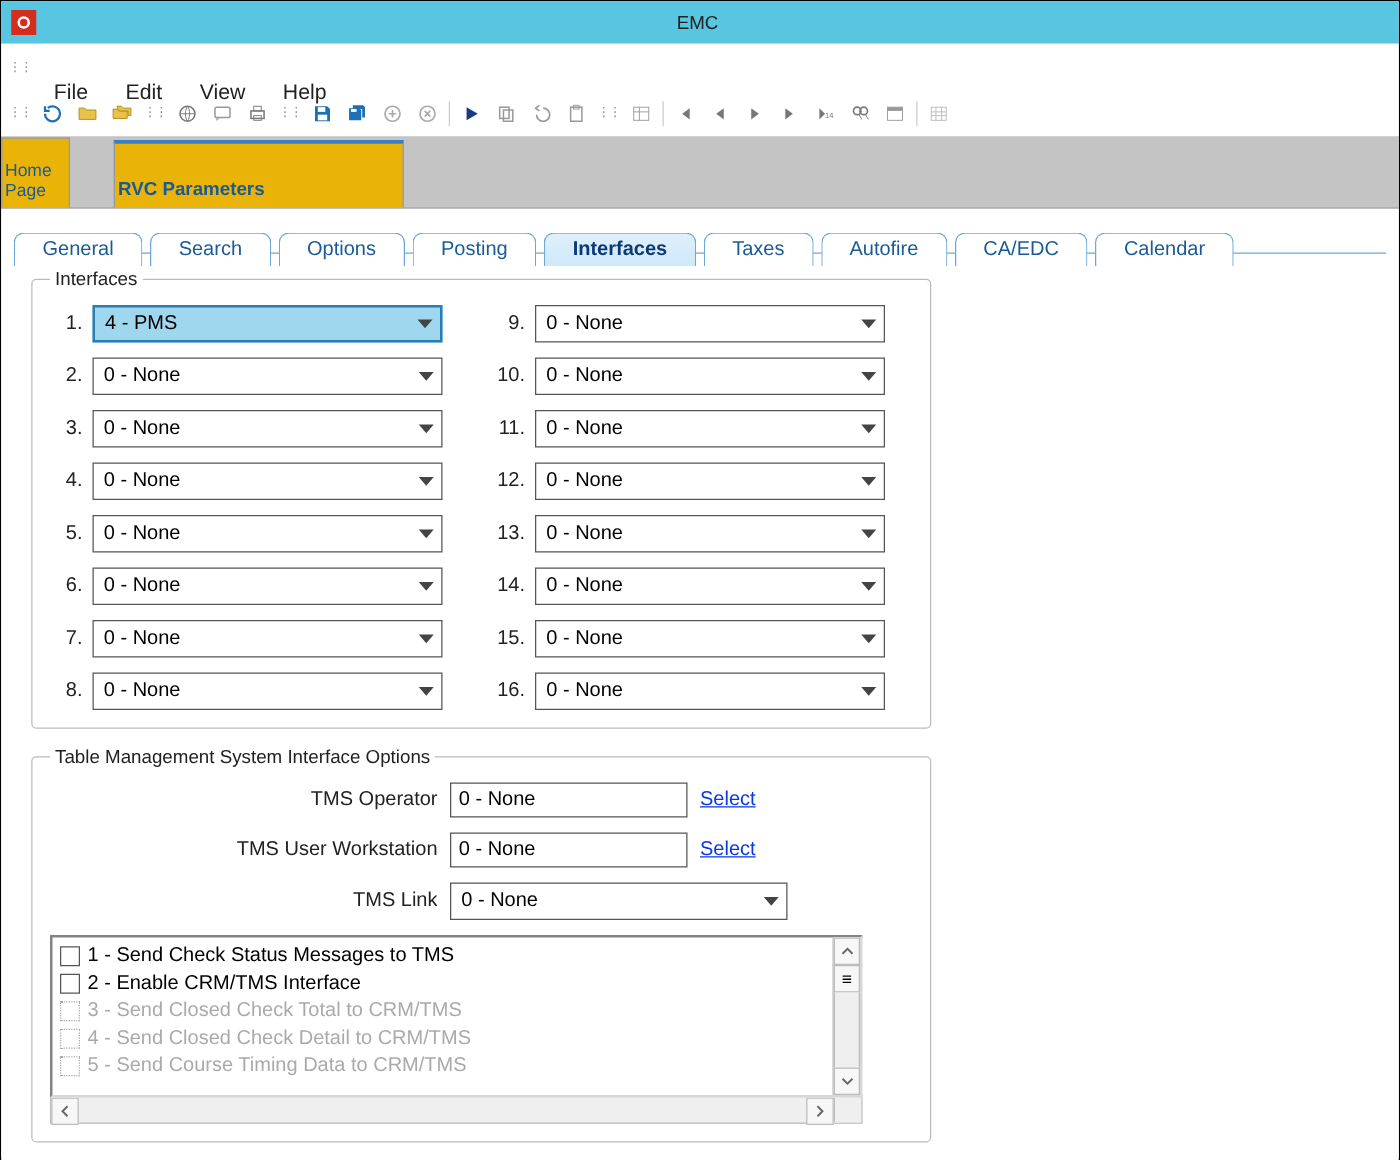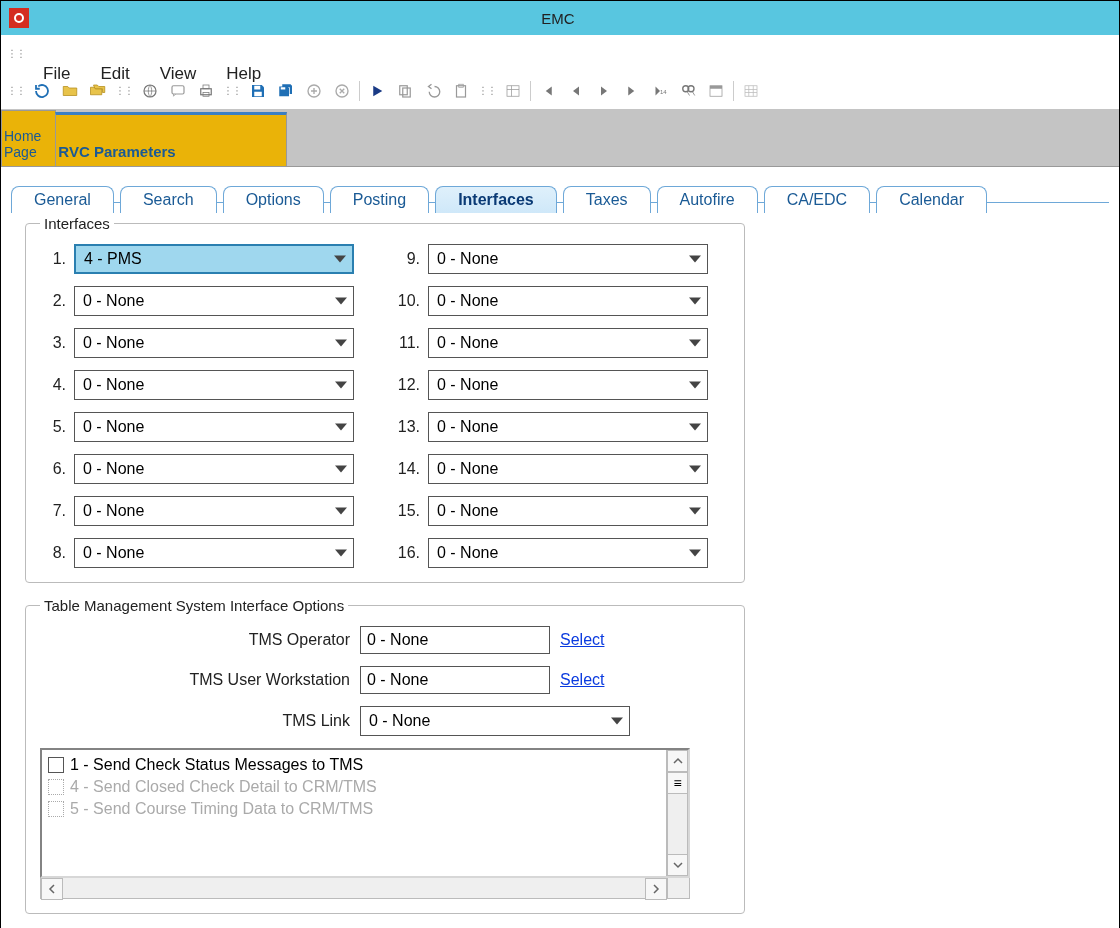--- a/index.html
+++ b/index.html
@@ -21,21 +21,21 @@
   .toolbar { height:36px; background:#fff; display:flex; align-items:center; padding:0 4px; gap:2px; border-bottom:1px solid #fff; }
   .tool-sep { width:1px; height:20px; background:#ccc; margin:0 2px; }
   .tool-btn { width:26px; height:26px; display:flex; align-items:center; justify-content:center; color:#555; cursor:pointer; border-radius:2px; }
   .tool-btn svg { width:18px; height:18px; }
   .tool-dots { color:#888; font-size:10px; margin:0 2px; letter-spacing:-1px; display:flex; flex-direction:column; line-height:3px; }
 
   
   .primary-tabs { height:58px; background:#c4c4c4; display:flex; align-items:flex-end; border-bottom:1px solid #999; }
   .ptab { background:#eab308; border:1px solid #999; border-bottom:none; padding:6px 14px 6px 2px; font-size:15px; color:#246; position:relative; margin-right:-1px; height:54px; display:flex; align-items:flex-end; }
   .ptab.home { border-top-left-radius:0; height:56px; }
-  .ptab.active { border-top:3px solid #3a7fc4; color:#1a5a95; font-weight:600; z-index:2; }
+  .ptab.active { border-top:3px solid #3a7fc4; color:#1a5a95; font-weight:600; z-index:2;margin-left:36px; }
   .ptab-home-txt { line-height:1.1; font-size:14px; color:#1a5a95; }
 
   
   .sec-tab-wrap { background:#fff; padding:8px 10px 0 10px; }
   .sec-tabs { display:flex; border-bottom:1px solid #6ea8d8; }
   .stab { border:1px solid #6ea8d8; border-bottom:none; border-top-left-radius:8px; border-top-right-radius:8px; padding:4px 22px; margin-right:6px; font-size:16px; color:#1a5a95; background:#fff; cursor:pointer; position:relative; top:11px; }
   .stab.active { background:linear-gradient(#dff0fb,#cfe8f9); font-weight:600; color:#0a3a75; }
 
   
   .content { padding:12px 14px; }
@@ -409,20 +409,28 @@
               <div class="caret"></div>
           </div>
         </div>
 
         <div class="opt-box">
           <div class="opt-list" id="opt-list">
               <div class="opt-item">
                 <div class="opt-check"></div>
                 <span>1 - Send Check Status Messages to TMS</span>
               </div>
+              <div class="opt-item">
+                <div class="opt-check"></div>
+                <span>2 - Enable CRM/TMS Interface</span>
+              </div>
+              <div class="opt-item disabled">
+                <div class="opt-check"></div>
+                <span>3 - Send Closed Check Total to CRM/TMS</span>
+              </div>
               <div class="opt-item disabled">
                 <div class="opt-check"></div>
                 <span>4 - Send Closed Check Detail to CRM/TMS</span>
               </div>
               <div class="opt-item disabled">
                 <div class="opt-check"></div>
                 <span>5 - Send Course Timing Data to CRM/TMS</span>
               </div>
             </div>
           <div class="opt-vscroll">

